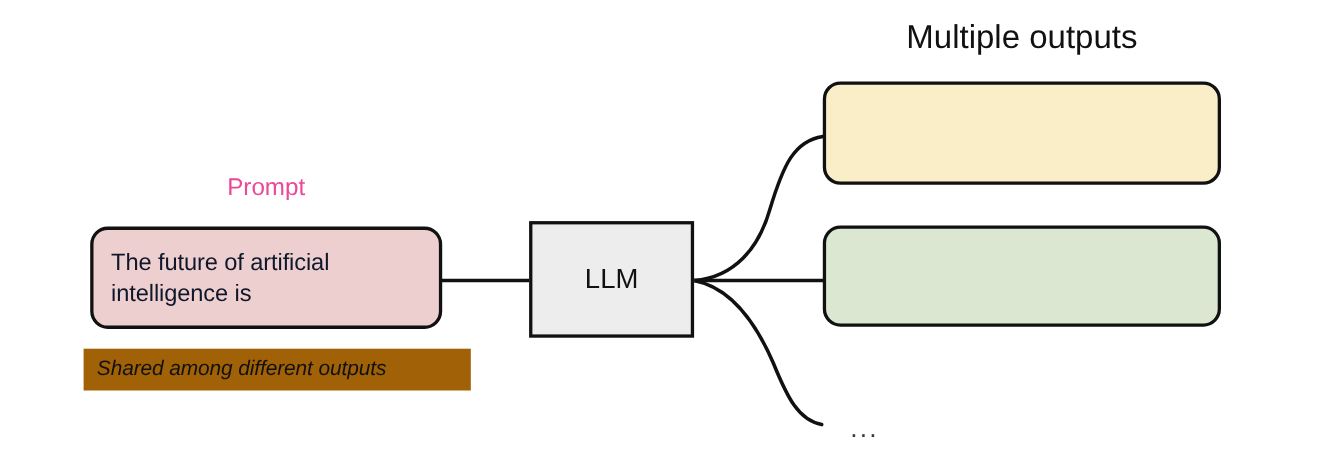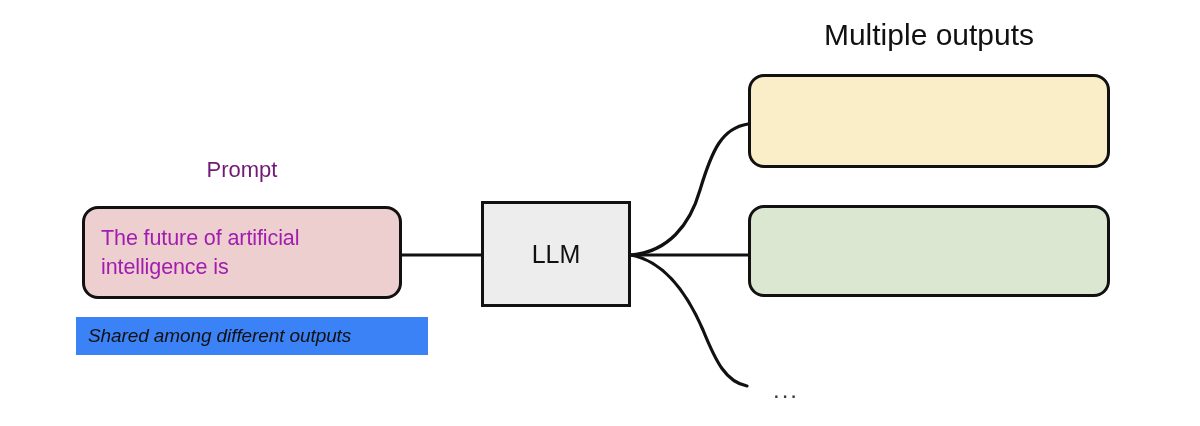--- a/index.html
+++ b/index.html
@@ -57,44 +57,44 @@
     left: 82px;
     top: 206px;
     width: 320px;
     height: 93px;
     background: #edcfd0;
     padding: 0 16px;
   }
   #prompt-text {
     font-size: 21.5px;
     line-height: 29px;
-    color: #a21caf;
+    color: #0f172a;
     letter-spacing: -0.1px;
     white-space: pre-line;
   }
 
   
   #prompt-label {
     position: absolute;
     left: 82px;
     top: 157px;
     width: 320px;
     text-align: center;
     font-size: 22px;
-    color: #701a75;
+    color: #ec4899;
   }
 
   
   #shared-note {
     position: absolute;
     left: 76px;
     top: 317px;
     width: 352px;
     height: 38px;
-    background: #3b82f6;
+    background: #a16207;
     display: flex;
     align-items: center;
     padding-left: 12px;
     box-sizing: border-box;
   }
   #shared-note-text {
     font-size: 19px;
     font-style: italic;
     color: #111111;
     letter-spacing: -0.1px;

